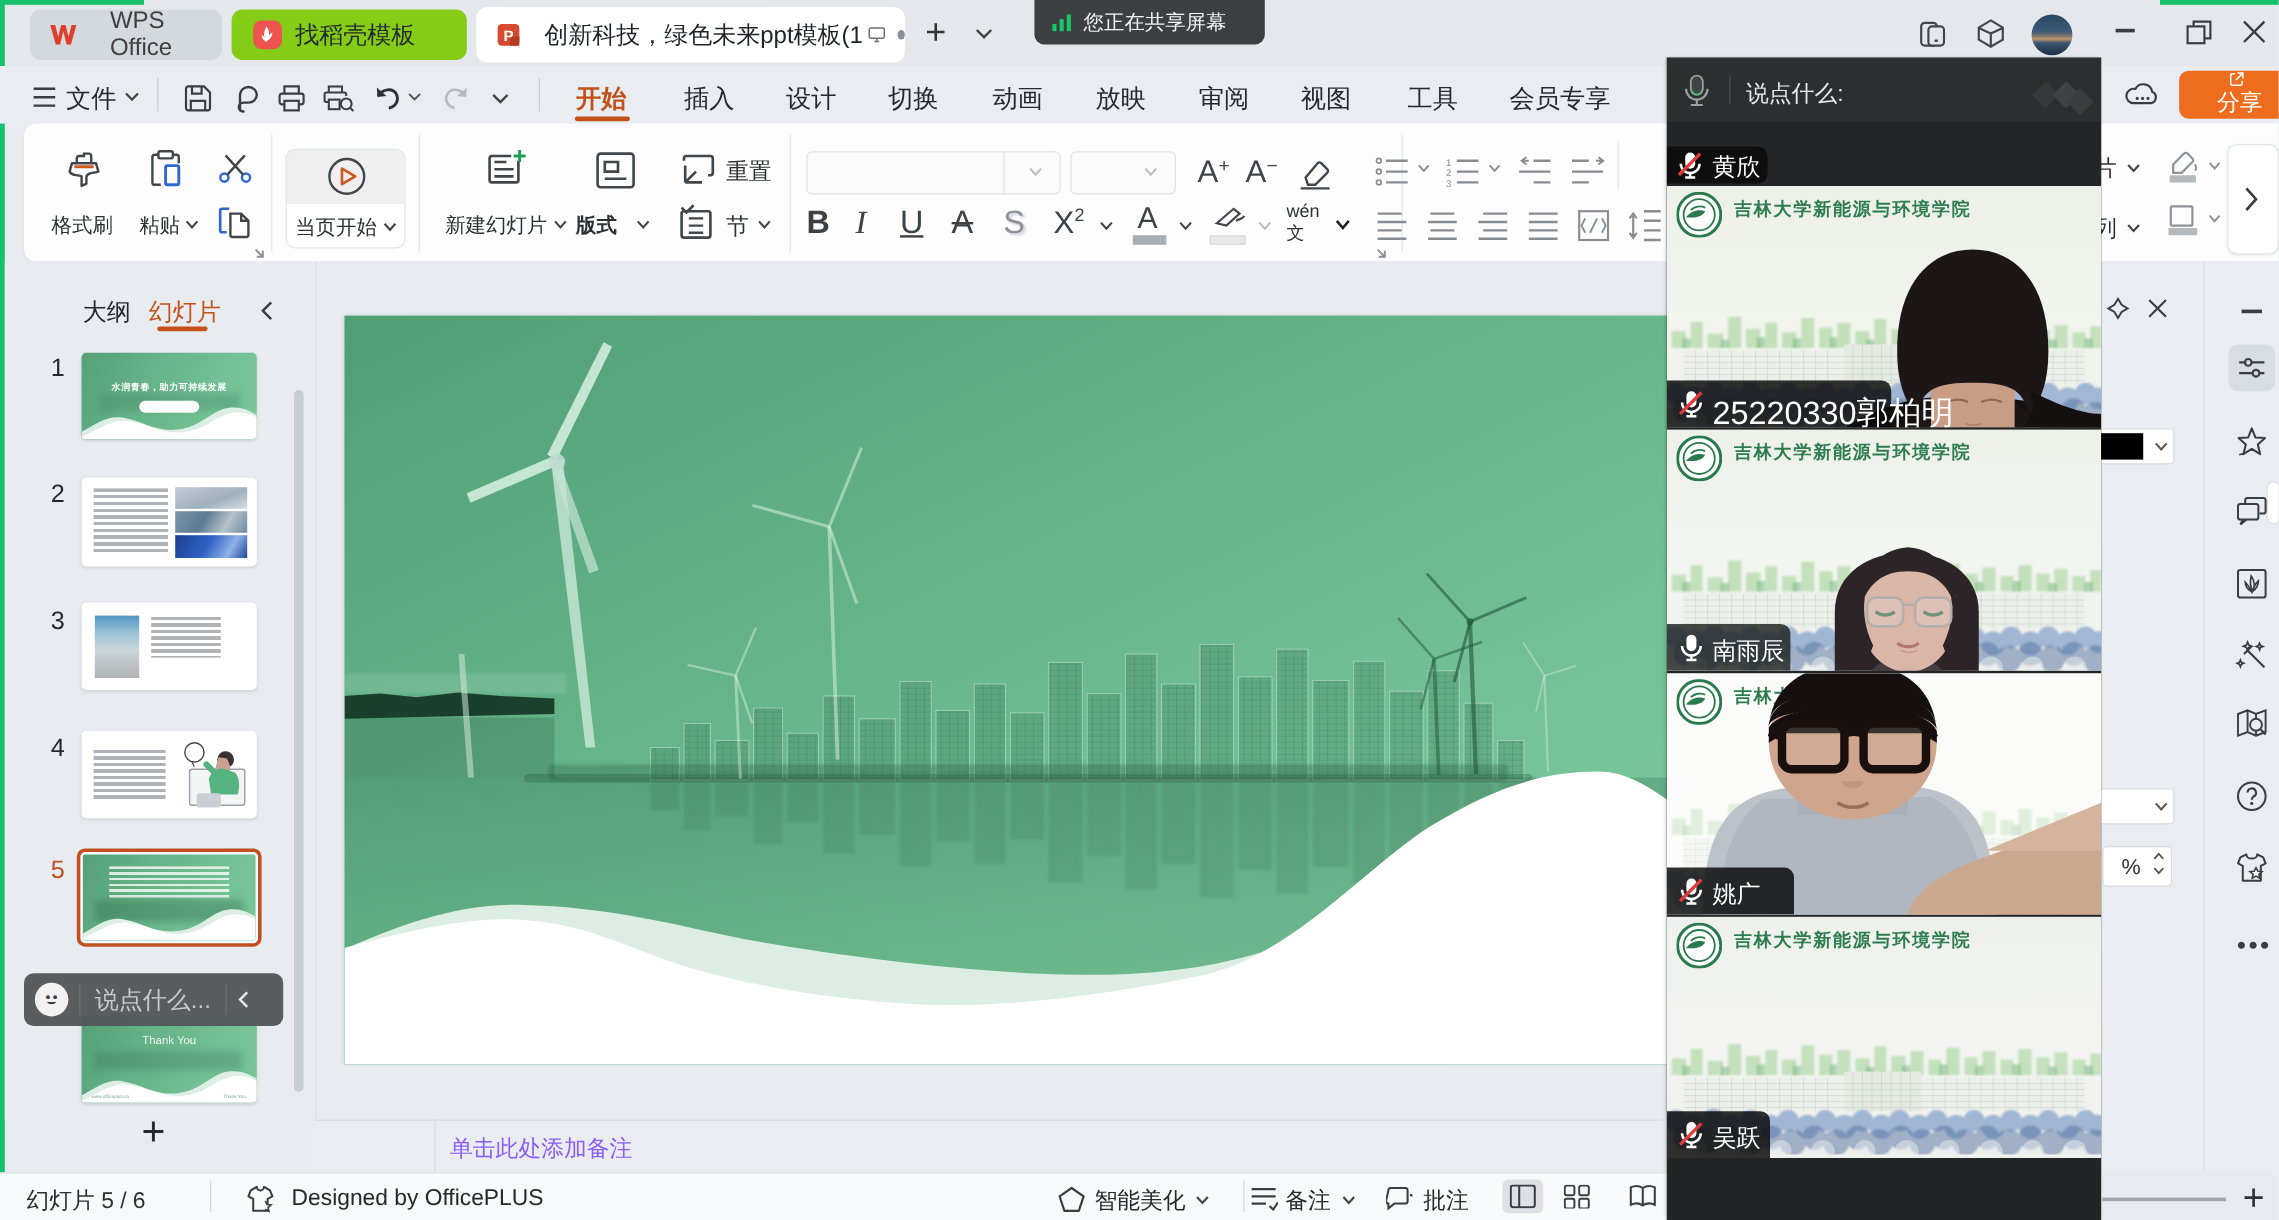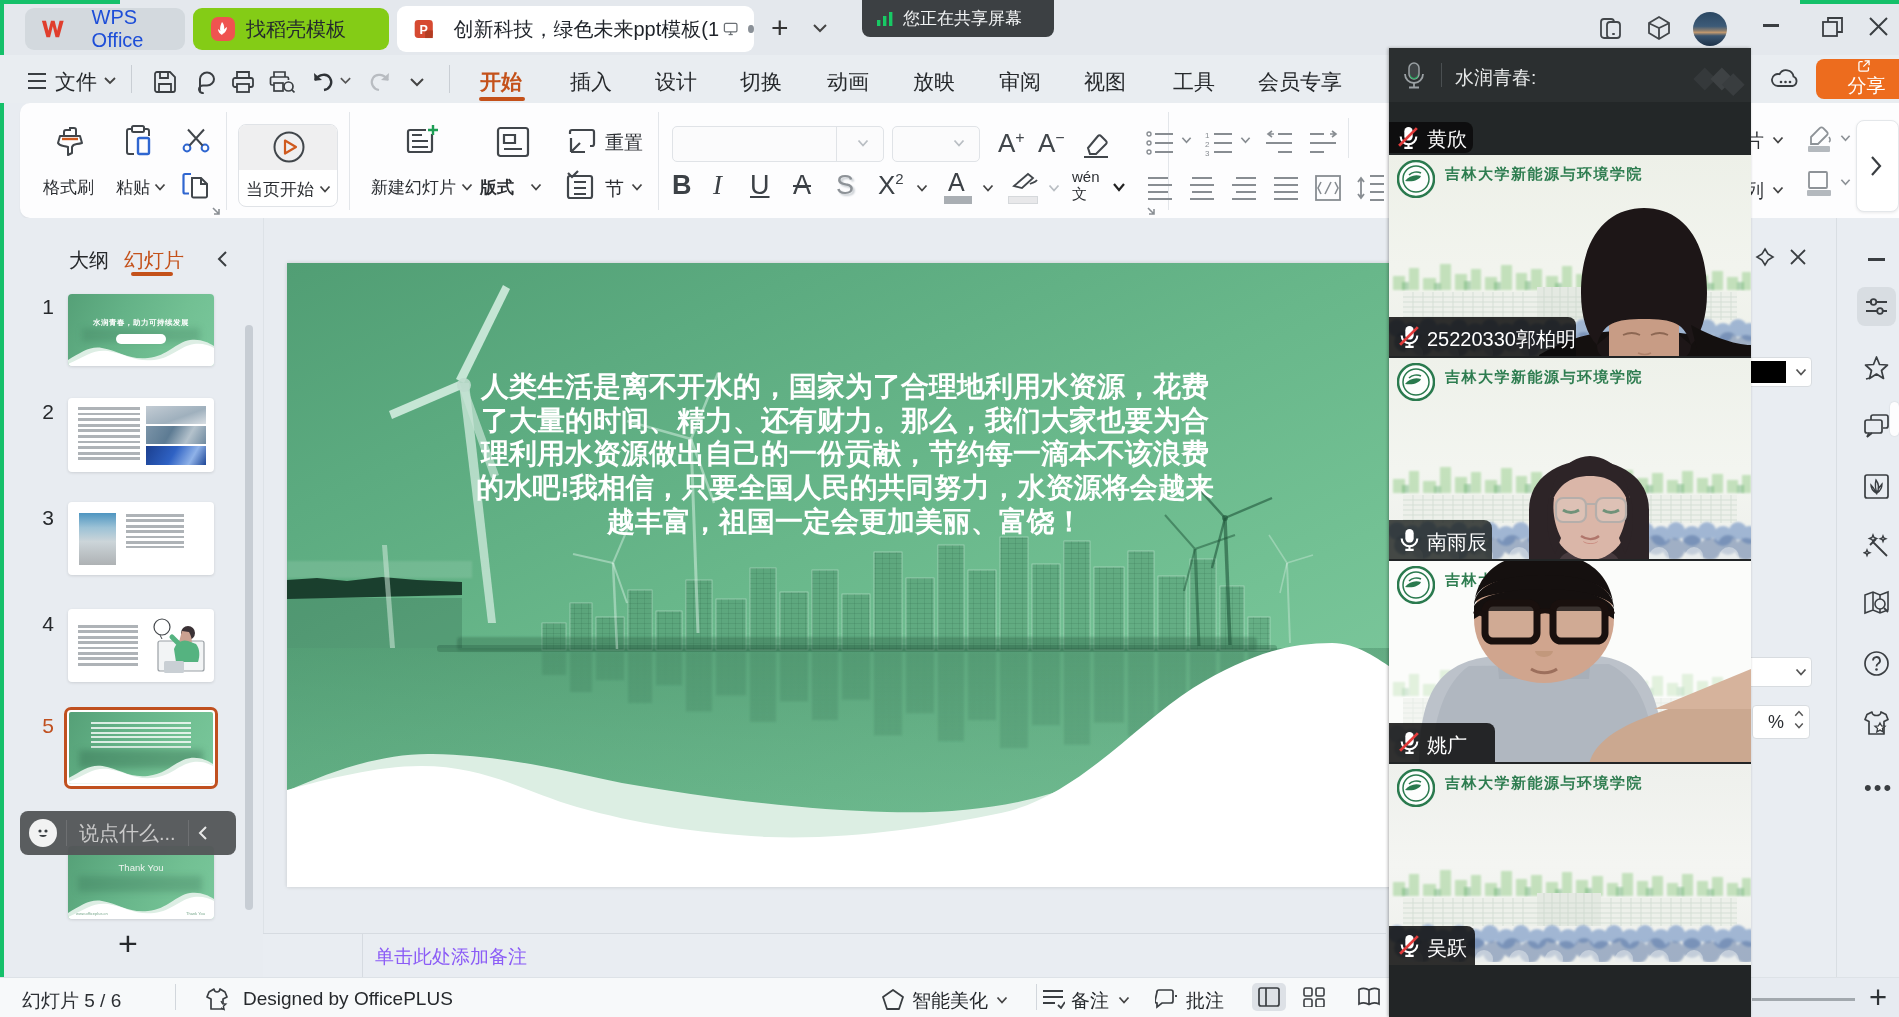--- a/index.html
+++ b/index.html
@@ -14,21 +14,21 @@
 <div class="abs" style="left:0;top:0;width:1899px;height:55px;background:#e4e8ed;"></div>
 
 <div class="abs" style="left:0;top:0;width:120px;height:4px;background:#15c06a;"></div>
 <div class="abs" style="left:1800px;top:0;width:99px;height:4px;background:#15c06a;"></div>
 <div class="abs" style="left:0;top:0;width:4px;height:1017px;background:#15c06a;"></div>
 
 <div class="abs flex" style="left:25px;top:8px;width:160px;height:42px;background:#d3d9de;border-radius:9px;padding-left:16px;">
   <svg width="26" height="24" viewBox="0 0 26 24">
       <path d="M1 3 L6 21 L10 21 L13 9 L16 21 L20 21 L25 3 L20.5 3 L17.8 14 L15 3 L11 3 L8.2 14 L5.5 3 Z" fill="#e03e2d"></path>
     </svg>
-  <span style="margin-left:27px;font-size:20px;color:#1d4ed8;">WPS Office</span>
+  <span style="margin-left:27px;font-size:20px;color:#404040;">WPS Office</span>
 </div>
 
 <div class="abs flex" style="left:193px;top:8px;width:196px;height:42px;background:#84cc16;border-radius:9px;padding-left:17px;font-family:Liberation Mono, monospace;">
   <svg width="26" height="26" viewBox="0 0 26 26">
       <rect x="1" y="1" width="24" height="24" rx="7" fill="#ef5350"></rect>
       <path d="M12 6 C10 10 9 14 12 19 C15 15 15 9 12 6 Z M8 13 C8 16 10 18 12 19 C11 16 10 14 8 13 Z M17 11 C15 12 13 14 12.5 18 C15 17 17 14 17 11 Z" fill="#fff"></path>
     </svg>
   <span style="margin-left:10px;font-size:20px;color:#24292e;">找稻壳模板</span>
 </div>
 
@@ -497,21 +497,20 @@
       <path d="M908 286 L878 252 M908 286 L948 272 M908 286 L897 328" stroke-width="2"></path>
     </g>
     <g stroke="rgba(245,252,248,0.3)" fill="none">
       <path d="M1000 300 L1003 380" stroke-width="2"></path>
       <path d="M1000 300 L982 272 M1000 300 L1026 292 M1000 300 L993 330" stroke-width="1.6"></path>
     </g>
 
     <path d="M0 528 C45 508 95 490 145 491 C225 493 275 508 335 520 C415 534 515 547 600 549 C680 551 740 542 800 518 C860 494 940 428 1010 408 C1040 400 1080 410 1109 426 L1109 624 L0 624 Z" fill="#dceee3"></path>
     <path d="M0 527 C40 516 90 503 134 503 C200 503 240 530 290 544 C350 561 410 570 480 574 C560 577 640 565 714 550 C790 534 850 460 906 425 C960 392 1000 380 1045 380 C1070 380 1090 395 1109 408 L1109 624 L0 624 Z" fill="#ffffff"></path>
   </svg>
-  <div style="position:absolute;left:58px;top:107px;width:1000px;text-align:center;font-size:28px;font-weight:bold;color:#fff;line-height:33.7px;white-space:nowrap;">人类生活是离不开水的，国家为了合理地利用水资源，花费<br>了大量的时间、精力、还有财力。那么，我们大家也要为合<br>理利用水资源做出自己的一份贡献，节约每一滴本不该浪费<br>的水吧!我相信，只要全国人民的共同努力，水资源将会越来<br>越丰富，祖国一定会更加美丽、富饶！</div>
 </div>
 
 <div class="abs" style="left:263px;top:933px;width:1123px;height:44px;background:#e9edf2;border-top:1px solid #d6dbe1;"></div>
 <div class="abs" style="left:362px;top:933px;width:1px;height:44px;background:#d6dbe1;"></div>
 <div class="abs" style="left:375px;top:944px;font-size:19px;color:#8b5cf6;">单击此处添加备注</div>
 
 <div class="abs" style="left:0;top:977px;width:1899px;height:40px;background:#f7f9fa;border-top:1px solid #dde2e7;"></div>
 <div class="abs" style="left:22px;top:988px;font-size:19px;color:#2c2f33;">幻灯片 5 / 6</div>
 <div class="abs" style="left:175px;top:984px;width:1px;height:26px;background:#d2d7dc;"></div>
 <svg class="abs" style="left:206px;top:987px;" width="26" height="24" viewBox="0 0 26 24">
@@ -794,21 +793,21 @@
 <div class="abs" style="left:1389px;top:48px;width:362px;height:969px;z-index:50;background:#222526;overflow:hidden;box-shadow:-1px 0 3px rgba(0,0,0,0.3);">
 
   <div style="position:absolute;left:0;top:0;width:362px;height:54px;background:#2b2f30;">
     <svg style="position:absolute;left:13px;top:14px;" width="24" height="28" viewBox="0 0 24 28">
       <rect x="7" y="1" width="10" height="16" rx="5" fill="#3f4446" stroke="#9aa0a3" stroke-width="1.5"></rect>
       <path d="M8 11 a4 5 0 0 0 8 0 v2 a4 4 0 0 1 -8 0 Z" fill="#27b061"></path>
       <path d="M3 12 a9 9 0 0 0 18 0" fill="none" stroke="#9aa0a3" stroke-width="1.8"></path>
       <path d="M12 21 V25 M7 25.5 H17" stroke="#9aa0a3" stroke-width="1.8"></path>
     </svg>
     <div style="position:absolute;left:52px;top:15px;width:1px;height:24px;background:#4a4f51;"></div>
-    <div style="position:absolute;left:66px;top:17px;font-size:19px;color:#e8eaea;">水润青春:</div>
+    <div style="position:absolute;left:66px;top:17px;font-size:19px;color:#e8eaea;">说点什么:</div>
     <svg style="position:absolute;left:302px;top:12px;" width="56" height="38" viewBox="0 0 58 40">
         <path d="M14 8 L26 20 L14 32 L2 20 Z" fill="#35393b"></path>
         <path d="M32 8 L44 20 L32 32 L20 20 Z" fill="#3e4244"></path>
         <path d="M44 14 L56 26 L44 38 L32 26 Z" fill="#393d3f"></path>
       </svg>
   </div>
 
   <div style="position:absolute;left:0;top:54px;width:362px;height:105px;background:#232728;"></div>
   <div style="position:absolute;left:0;top:74px;width:84px;height:31px;background:rgba(10,10,10,0.85);border-radius:0 8px 8px 0;">
     <svg style="position:absolute;left:8px;top:4px;" width="23" height="24" viewBox="0 0 22 23">
@@ -832,21 +831,21 @@
       <path d="M84 140 q9 -4 17 0 M112 140 q9 -4 17 0" stroke="#7e5a46" stroke-width="1.8" fill="none" opacity="0.8"></path>
       <path d="M99 158 q7 3 13 0" stroke="#a97c64" stroke-width="1.4" fill="none" opacity="0.8"></path>
       <path d="M42 98 C42 40 70 13 105 13 C140 13 168 40 168 98 C168 122 162 140 152 150 C146 128 134 124 105 124 C76 124 64 128 58 150 C48 140 42 122 42 98 Z" fill="#1d1617"></path>
       <path d="M58 150 C58 160 64 163 70 163 L70 140 Z M152 150 C152 160 146 163 140 163 L140 140 Z" fill="#1d1617"></path>
       <path d="M152 130 C170 140 195 150 212 150 L212 163 L160 163 Z" fill="#14100f"></path>
     </svg>
     <div style="position:absolute;left:0;top:162px;width:187px;height:39px;background:rgba(12,12,12,0.85);border-radius:0 8px 0 0;">
       <svg style="position:absolute;left:9px;top:8px;" width="23" height="24" viewBox="0 0 22 23">
           <use href="#micmuted"></use>
         </svg>
-      <div style="position:absolute;left:38px;top:9px;font-size:20px;color:#fff;white-space:nowrap;">25220330郭柏明</div>
+      <div style="position:absolute;left:38px;top:9px;font-size:27px;color:#fff;white-space:nowrap;">25220330郭柏明</div>
     </div>
   </div>
 
   <div style="position:absolute;left:0;top:310px;width:362px;height:201px;background:linear-gradient(180deg,#eef1ea 0%,#f3f5f0 55%,#eef0ec 100%);overflow:hidden;">
     <svg style="position:absolute;left:0;top:101px;" width="362" height="100" viewBox="0 0 362 100">
         <use href="#uniband"></use>
       </svg>
     <svg style="position:absolute;left:8px;top:5px;" width="38" height="38" viewBox="0 0 38 38">
         <use href="#unilogo"></use>
       </svg>

